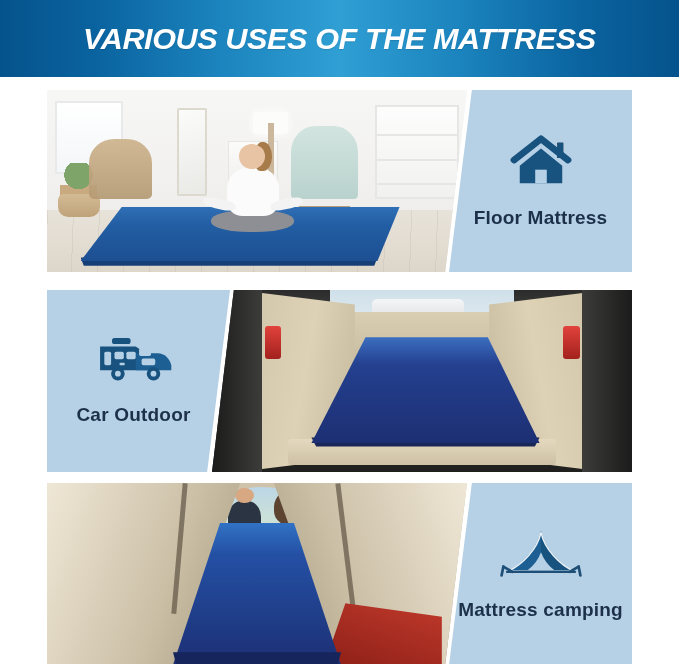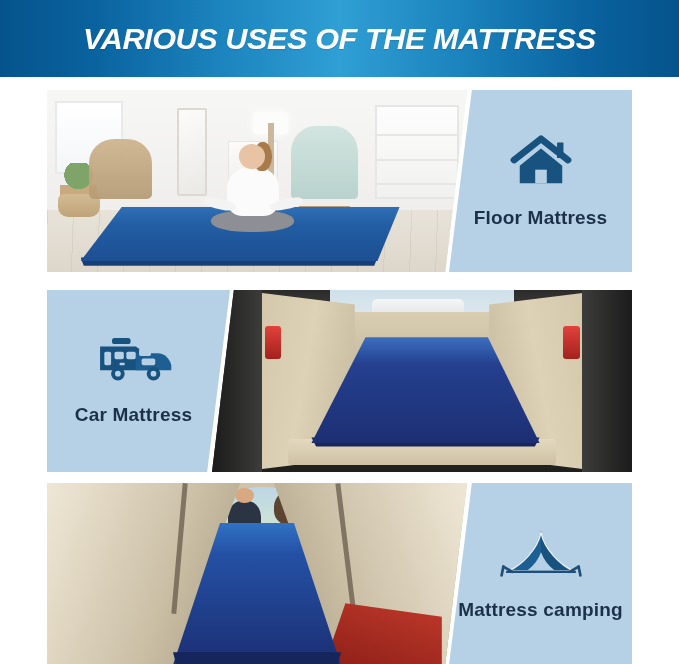--- a/index.html
+++ b/index.html
@@ -250,21 +250,21 @@
           <rect x="37" y="18" width="11" height="9" rx="2" fill="#b6d1e6"></rect>
           <rect x="52" y="14" width="14" height="9" rx="2" fill="#b6d1e6"></rect>
           <rect x="55" y="26" width="16" height="8" rx="2" fill="#b6d1e6"></rect>
           <rect x="29" y="31" width="6" height="3" rx="1" fill="#b6d1e6"></rect>
           <circle cx="27" cy="44" r="8" fill="#18527f"></circle>
           <circle cx="27" cy="44" r="3.4" fill="#b6d1e6"></circle>
           <circle cx="69" cy="44" r="8" fill="#18527f"></circle>
           <circle cx="69" cy="44" r="3.4" fill="#b6d1e6"></circle>
         </svg>
       </span>
-      <span class="panel-label">Car Mattress</span>
+      <span class="panel-label">Car Outdoor</span>
     </div>
   </div>
 
   <div class="cell photo-right">
     <div class="ph p2">
       <div class="sky"></div>
       <div class="farcar"></div>
       <div class="seats"></div>
       <div class="interior-l"></div>
       <div class="interior-r"></div>

